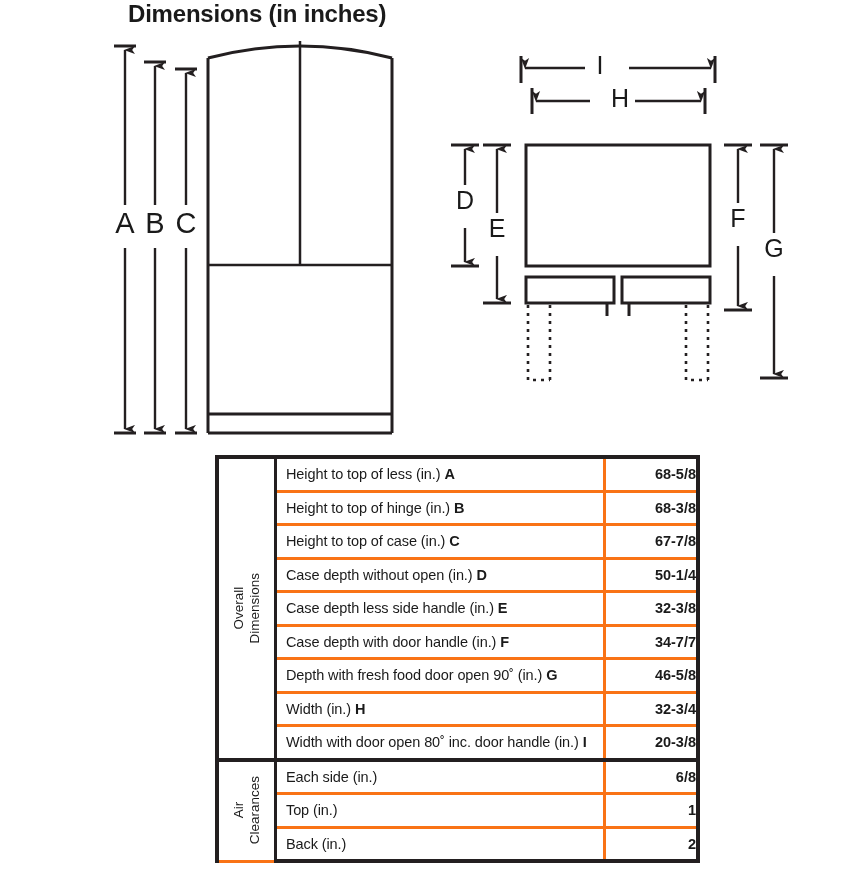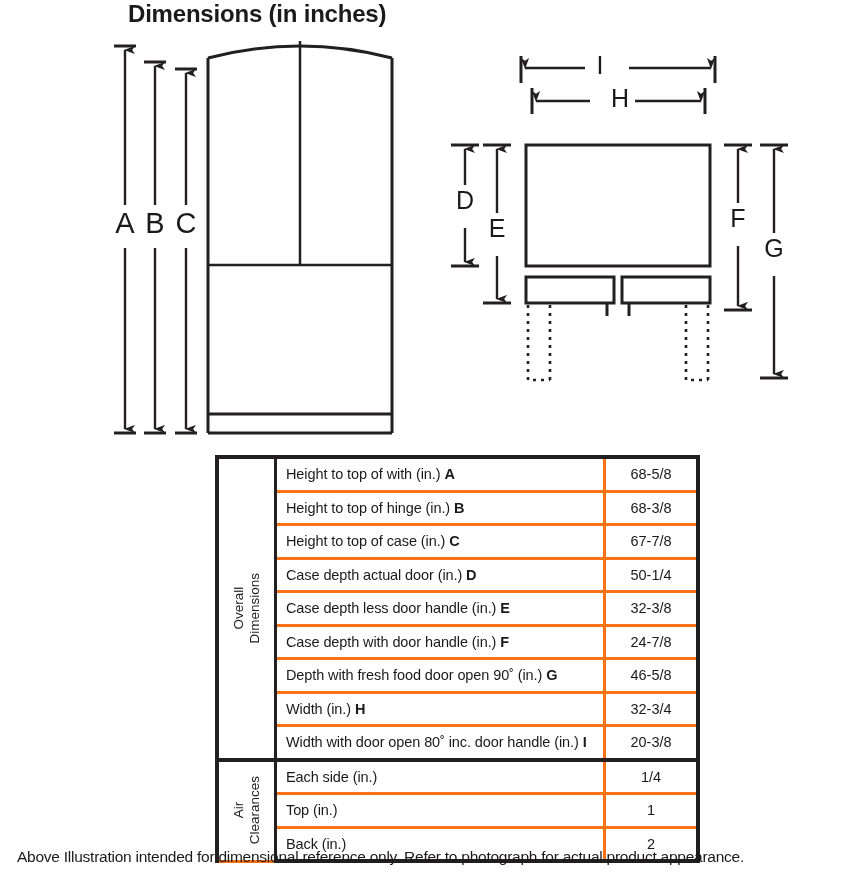--- a/index.html
+++ b/index.html
@@ -98,23 +98,23 @@
     white-space: nowrap;
     letter-spacing: -0.1px;
   }
   .label-cell .key {
     font-weight: bold;
   }
   .value-cell {
     width: 90px;
     border-left: 3px solid #231f20 !important;
     border-right: 4px solid #231f20 !important;
-    text-align: center;
+    text-align: right;
     font-size: 14.5px;
-    font-weight: normal;
+    font-weight: bold;
   }
   tr.first-row td { border-top: 4px solid #231f20 !important; }
   tr.section-end td { border-bottom: 4px solid #231f20 !important; }
   tr.section-start td { border-top: 4px solid #231f20 !important; }
   tr.last-row td { border-bottom: 4px solid #231f20 !important; }
 
   
   #footnote {
     position: absolute;
     left: 2px;
@@ -250,70 +250,69 @@
   <div class="dim-letter small" style="left:570px; top:53px; width:30px;">I</div>
 
   <table id="spec-table">
     <tbody>
 
       <tr class="first-row">
         <td class="rowhead-cell" rowspan="9">
           <div class="rowhead-inner">Overall
 Dimensions</div>
         </td>
-        <td class="label-cell"><span>Height to top of with (in.)</span> <span class="key">A</span></td>
+        <td class="label-cell"><span>Height to top of less (in.)</span> <span class="key">A</span></td>
         <td class="value-cell">68-5/8</td>
       </tr>
       <tr>
         <td class="label-cell"><span>Height to top of hinge (in.)</span> <span class="key">B</span></td>
         <td class="value-cell">68-3/8</td>
       </tr>
       <tr>
         <td class="label-cell"><span>Height to top of case (in.)</span> <span class="key">C</span></td>
         <td class="value-cell">67-7/8</td>
       </tr>
       <tr>
-        <td class="label-cell"><span>Case depth actual door (in.)</span> <span class="key">D</span></td>
+        <td class="label-cell"><span>Case depth without open (in.)</span> <span class="key">D</span></td>
         <td class="value-cell">50-1/4</td>
       </tr>
       <tr>
-        <td class="label-cell"><span>Case depth less door handle (in.)</span> <span class="key">E</span></td>
+        <td class="label-cell"><span>Case depth less side handle (in.)</span> <span class="key">E</span></td>
         <td class="value-cell">32-3/8</td>
       </tr>
       <tr>
         <td class="label-cell"><span>Case depth with door handle (in.)</span> <span class="key">F</span></td>
-        <td class="value-cell">24-7/8</td>
+        <td class="value-cell">34-7/7</td>
       </tr>
       <tr>
         <td class="label-cell"><span>Depth with fresh food door open 90˚ (in.)</span> <span class="key">G</span></td>
         <td class="value-cell">46-5/8</td>
       </tr>
       <tr>
         <td class="label-cell"><span>Width (in.)</span> <span class="key">H</span></td>
         <td class="value-cell">32-3/4</td>
       </tr>
       <tr class="section-end">
         <td class="label-cell"><span>Width with door open 80˚ inc. door handle (in.)</span> <span class="key">I</span></td>
         <td class="value-cell">20-3/8</td>
       </tr>
 
       <tr class="section-start">
         <td class="rowhead-cell" rowspan="3">
           <div class="rowhead-inner">Air
 Clearances</div>
         </td>
         <td class="label-cell">Each side (in.)</td>
-        <td class="value-cell">1/4</td>
+        <td class="value-cell">6/8</td>
       </tr>
       <tr>
         <td class="label-cell">Top (in.)</td>
         <td class="value-cell">1</td>
       </tr>
       <tr class="last-row">
         <td class="label-cell">Back (in.)</td>
         <td class="value-cell">2</td>
       </tr>
     </tbody>
   </table>
 
-  <div id="footnote">Above Illustration intended for dimensional reference only. Refer to photograph for actual product appearance.</div>
 
 </div>
 
 </body></html>

